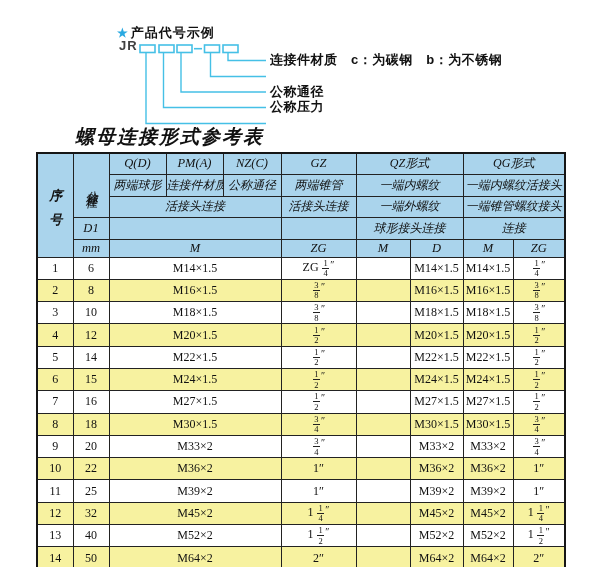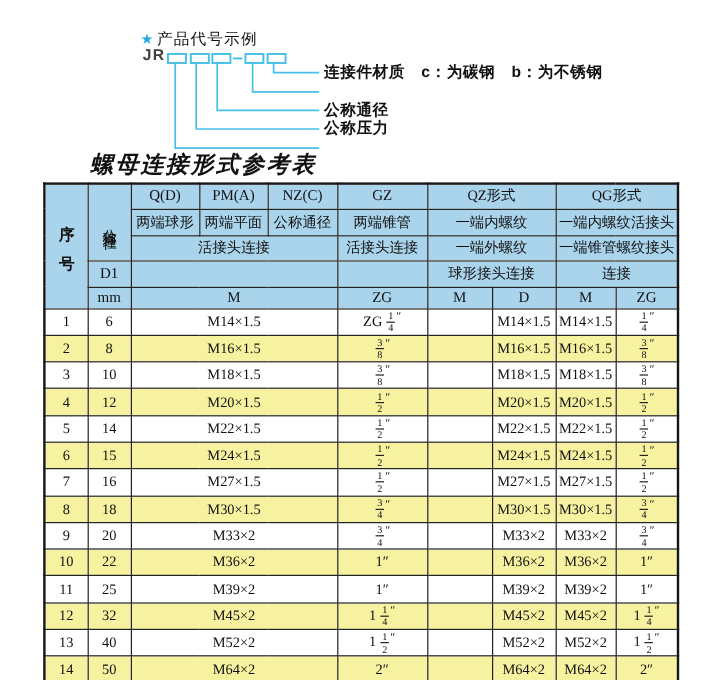--- a/index.html
+++ b/index.html
@@ -1,39 +1,39 @@
 <!DOCTYPE html>
 <html><head>
 <meta charset="utf-8">
 <style>
   html,body{margin:0;padding:0;background:#fff;}
   .page{position:relative;width:600px;height:567px;background:#ffffff;overflow:hidden;
         font-family:"Liberation Sans",sans-serif;color:#111;}
 
   
-  .diag-title{position:absolute;left:117px;top:24px;font-size:13px;font-weight:normal;
+  .diag-title{position:absolute;left:117px;top:24px;font-size:13px;font-weight:bold;
               letter-spacing:1px;white-space:nowrap;}
   .diag-title .star{color:#29a9e1;margin-right:2px;font-size:12px;}
   .code-prefix{position:absolute;left:119px;top:38px;font-size:13px;font-weight:bold;
                color:#404040;letter-spacing:1px;}
   .diag-svg{position:absolute;left:0;top:0;}
   .diag-label{position:absolute;left:270px;height:14px;line-height:14px;font-size:13px;
               font-weight:600;white-space:nowrap;letter-spacing:0.5px;}
 
   
   .table-title{position:absolute;left:39px;top:124px;font-size:19px;font-weight:bold;
                font-style:italic;font-family:"Liberation Serif",serif;letter-spacing:2px;margin-left:36px;}
 
   
   table.ref{position:absolute;left:36px;top:152px;border-collapse:collapse;table-layout:fixed;
             width:528px;font-family:"Liberation Serif",serif;font-size:12px;color:#111;
             border:2px solid #161616;}
   table.ref td{border:1px solid #222;text-align:center;vertical-align:middle;padding:0;
                overflow:hidden;white-space:nowrap;}
-  thead td{background:#aad4ec;font-size:12px;}
+  thead td{background:#aad4ec;font-size:12px;font-style:italic;}
   thead td.latin{font-size:12.5px;}
   tbody tr td{background:#ffffff;height:21.3px;}
   tbody tr.alt td{background:#f7f2a0;}
 
   .vtext{writing-mode:vertical-rl;text-orientation:upright;display:inline-block;
          letter-spacing:2px;font-size:12px;}
   .vtext.seq{letter-spacing:26px;font-size:13px;font-weight:bold;}
 
   .frac{display:inline-flex;flex-direction:column;vertical-align:middle;line-height:1;
         font-size:8.5px;text-align:center;margin:0 1px;}
@@ -93,21 +93,21 @@
         <td rowspan="3"><span class="vtext">公称通径</span></td>
         <td class="latin">Q(D)</td>
         <td class="latin">PM(A)</td>
         <td class="latin">NZ(C)</td>
         <td class="latin">GZ</td>
         <td colspan="2">QZ形式</td>
         <td colspan="2">QG形式</td>
       </tr>
       <tr style="height:22px">
         <td>两端球形</td>
-        <td>两端平面</td>
+        <td>连接件材质</td>
         <td>公称通径</td>
         <td>两端锥管</td>
         <td colspan="2">一端内螺纹</td>
         <td colspan="2">一端内螺纹活接头</td>
       </tr>
       <tr style="height:21px">
         <td colspan="3">活接头连接</td>
         <td>活接头连接</td>
         <td colspan="2">一端外螺纹</td>
         <td colspan="2">一端锥管螺纹接头</td>

